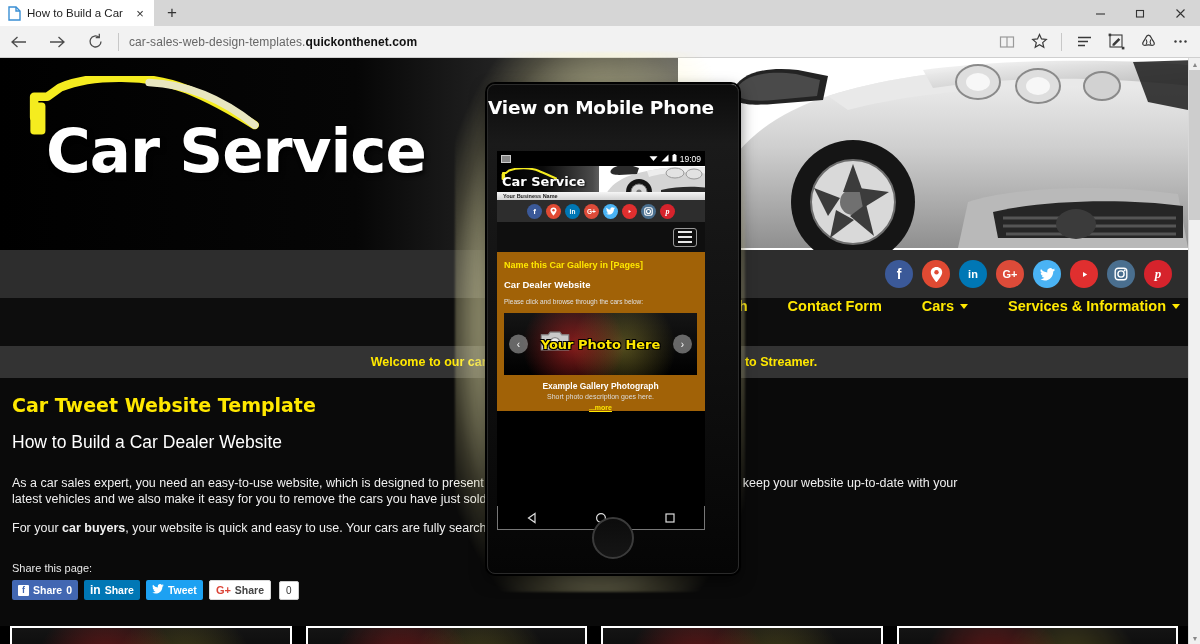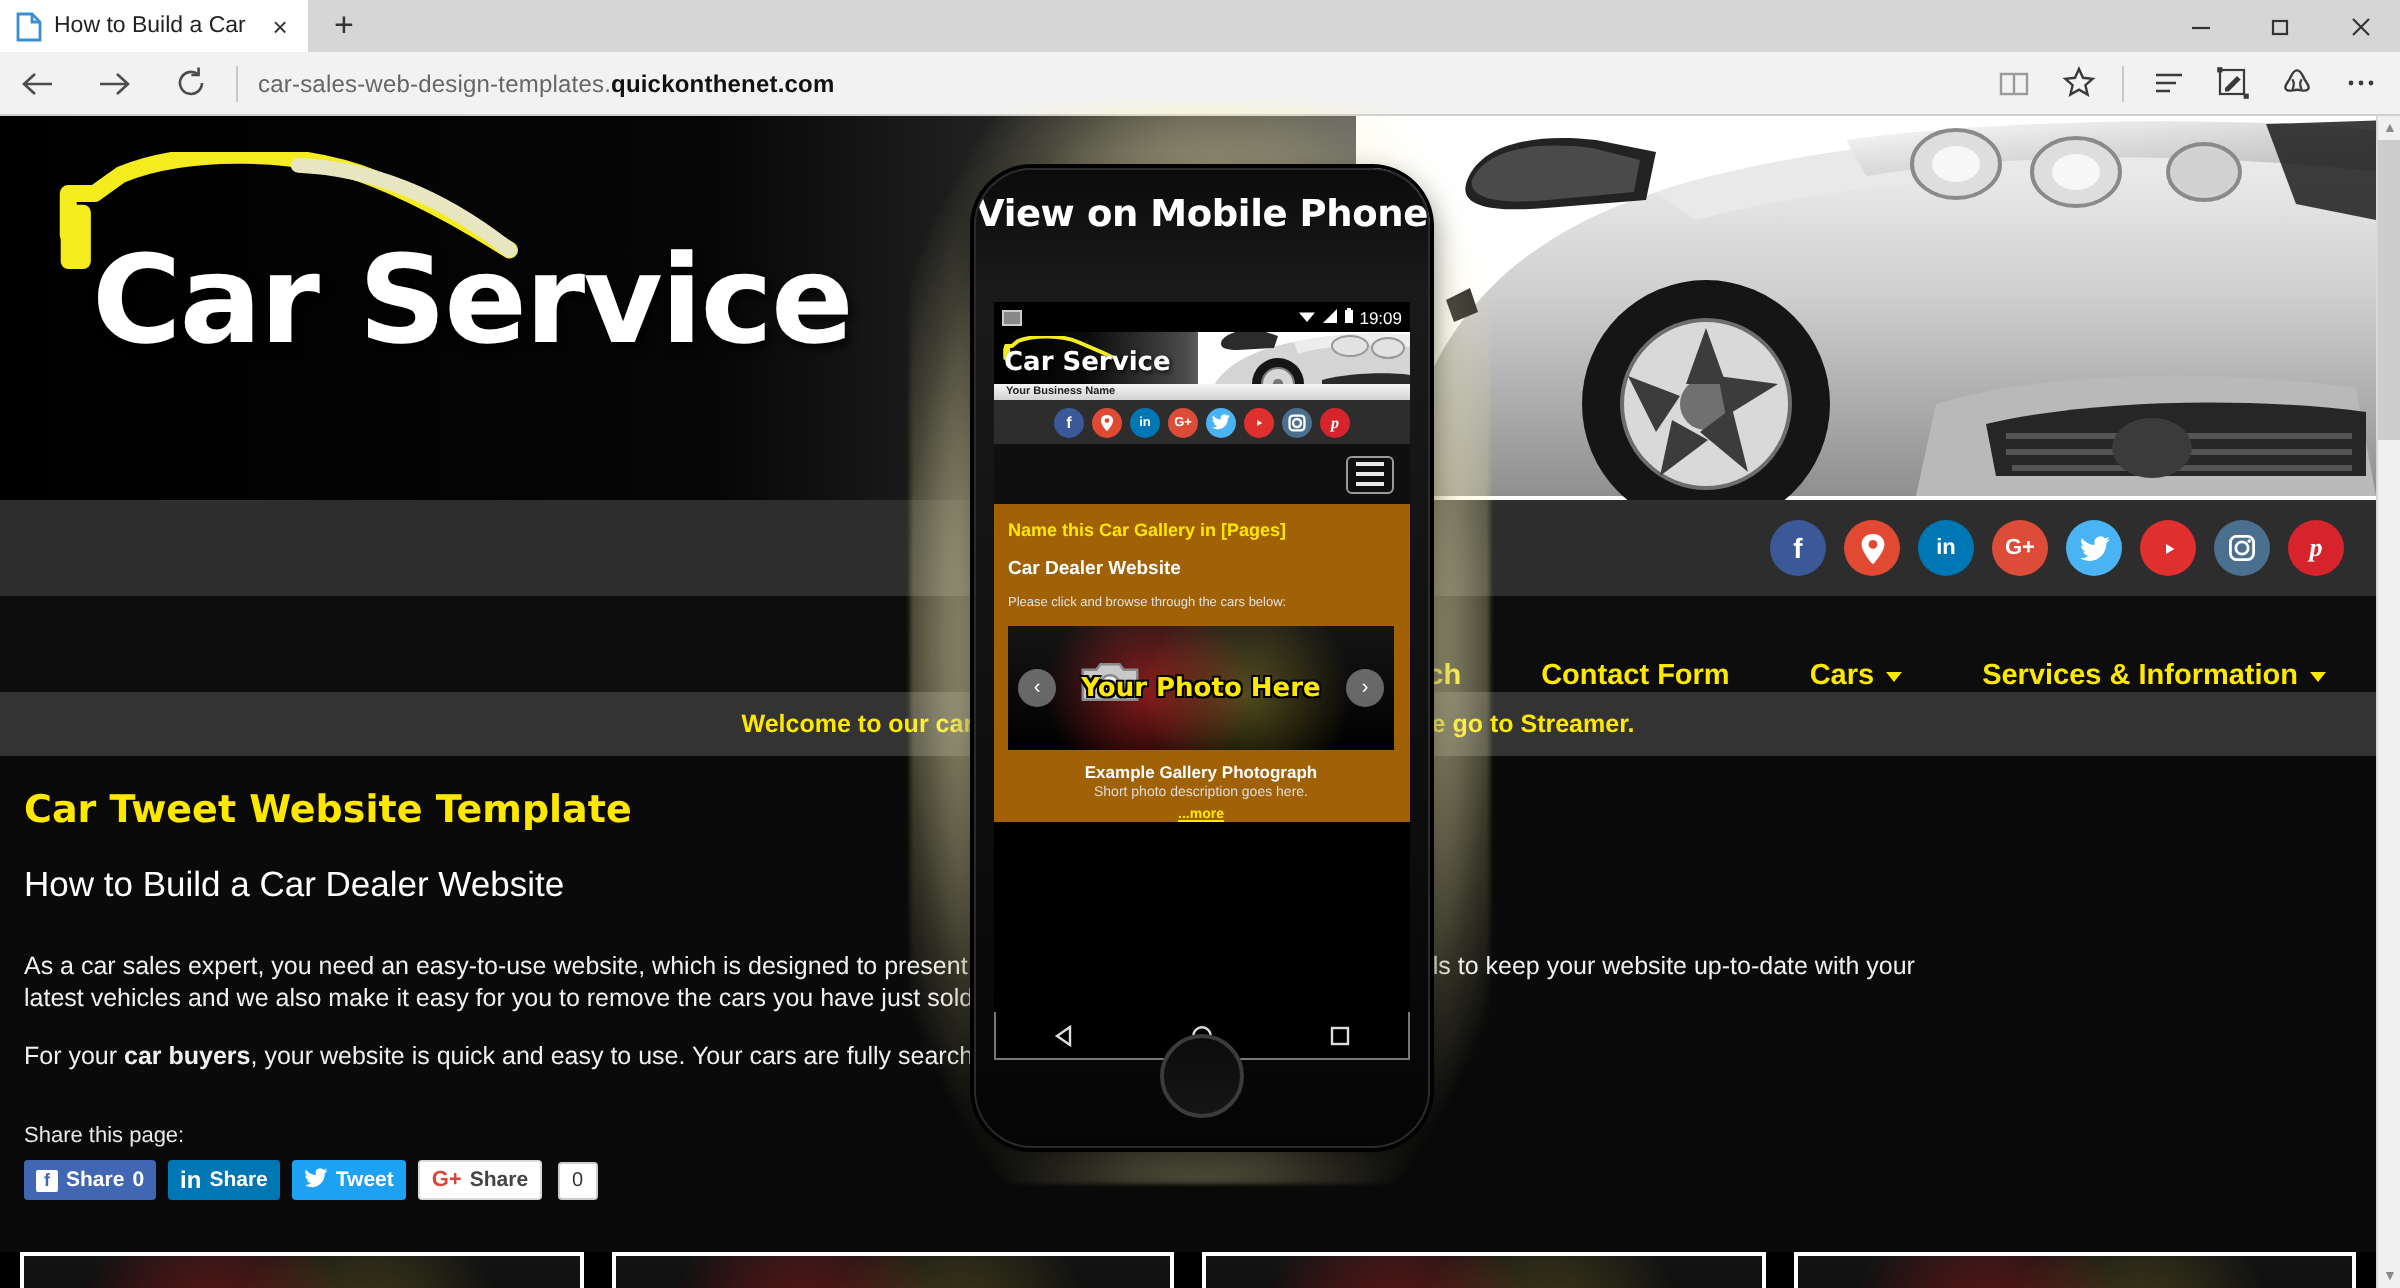--- a/index.html
+++ b/index.html
@@ -100,22 +100,22 @@
   .soc {
     width: 28px; height: 28px; border-radius: 50%; display: flex;
     align-items: center; justify-content: center; color: #fff;
     font-weight: 700; font-size: 14px; flex: none;
   }
   .soc svg { display: block; }
 
   
   .main-nav {
     position: relative; width: 1188px; height: 48px; background: #0d0d0d;
-    display: flex; align-items: flex-end; justify-content: flex-end;
-    padding-right: 25px; gap: 40px;
+    display: flex; align-items: flex-start; justify-content: flex-end;
+    padding-right: 8px; gap: 40px;
   }
   .nav-item {
     color: #ffe800; font-size: 14.5px; font-weight: 700;
     display: flex; align-items: center; gap: 6px; white-space: nowrap;
   }
   .caret {
     width: 0; height: 0; border-left: 4px solid transparent;
     border-right: 4px solid transparent; border-top: 5px solid #ffe800;
   }
 
@@ -177,23 +177,23 @@
   
   .phone-glow {
     position: absolute; left: 455px; top: 52px; width: 290px; height: 540px;
     background: radial-gradient(ellipse at 50% 50%,
       rgba(255,255,235,1) 0%, rgba(255,255,225,.95) 38%,
       rgba(255,250,190,.55) 58%, rgba(255,245,170,.18) 74%,
       rgba(255,245,170,0) 86%);
     filter: blur(1px);
   }
   .phone {
-    position: absolute; left: 487px; top: 84px; width: 228px; height: 490px;
+    position: absolute; left: 487px; top: 84px; width: 252px; height: 490px;
     background: linear-gradient(180deg,#0b0b0b,#1a1a1a 12%,#111 50%,#050505);
-    border-radius: 29px; border: 1px solid #2a2a2a;
+    border-radius: 8px; border: 1px solid #2a2a2a;
     box-shadow: 0 0 0 2px #000, 0 6px 16px rgba(0,0,0,.6);
     overflow: hidden;
   }
   .phone-title {
     position: absolute; left: 0; top: 12px; width: 226px; text-align: center;
     font-family: "DejaVu Sans", sans-serif;
     font-size: 18.5px; font-weight: 700; color: #fff; letter-spacing: -0.2px;
   }
   .phone-screen {
     position: absolute; left: 9px; top: 66px; width: 208px; height: 355px;

